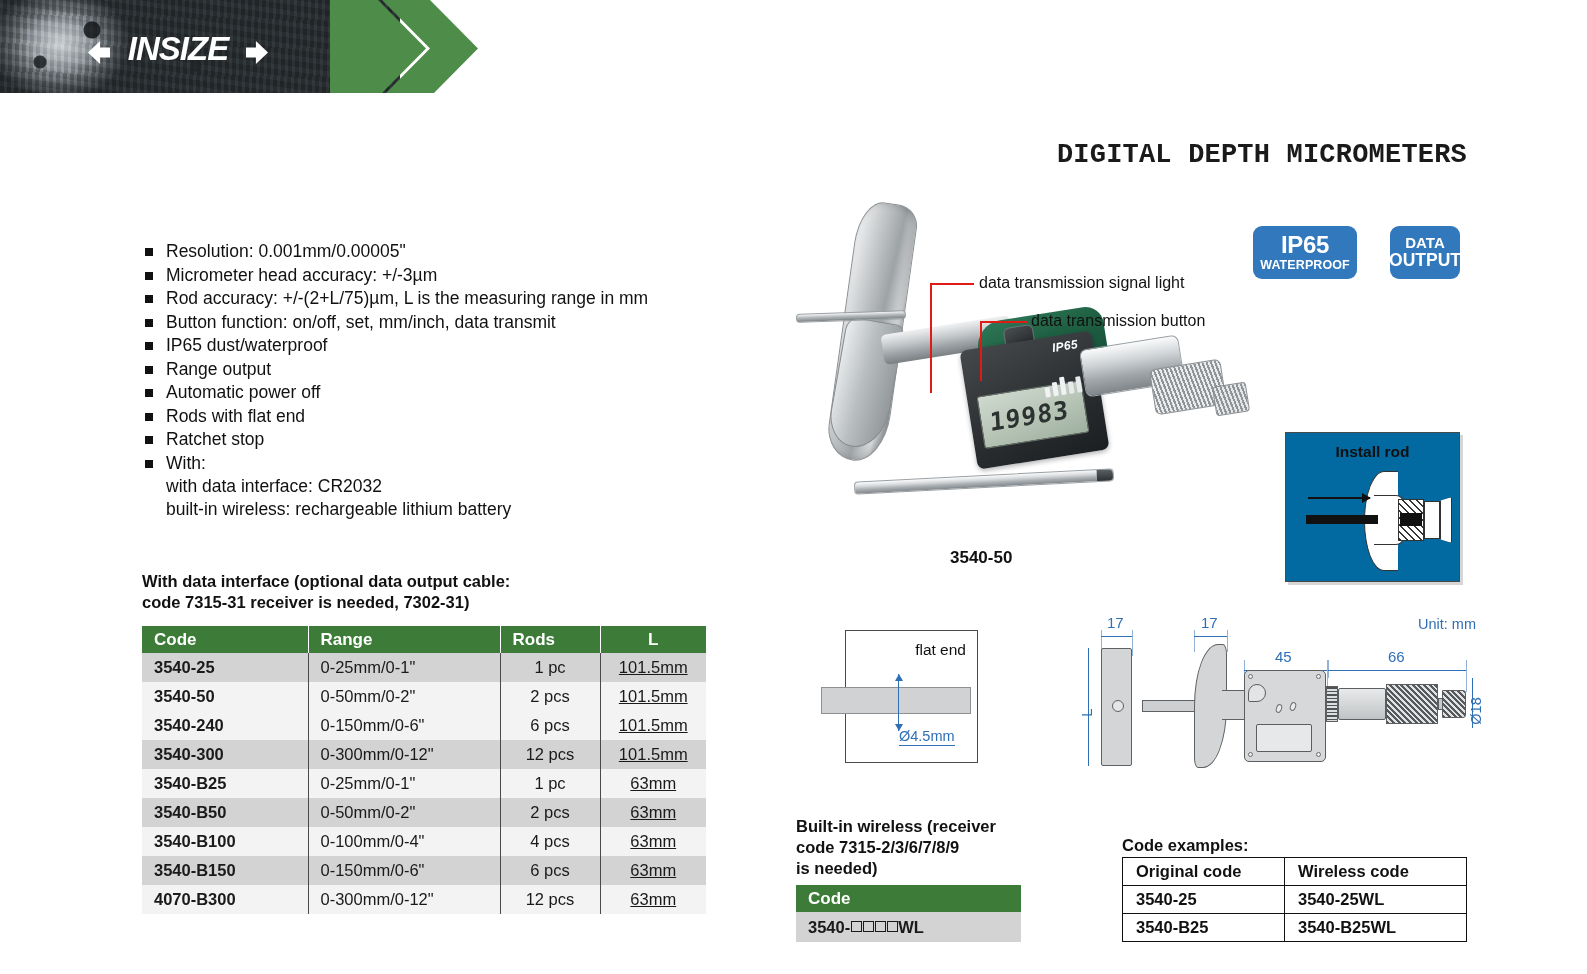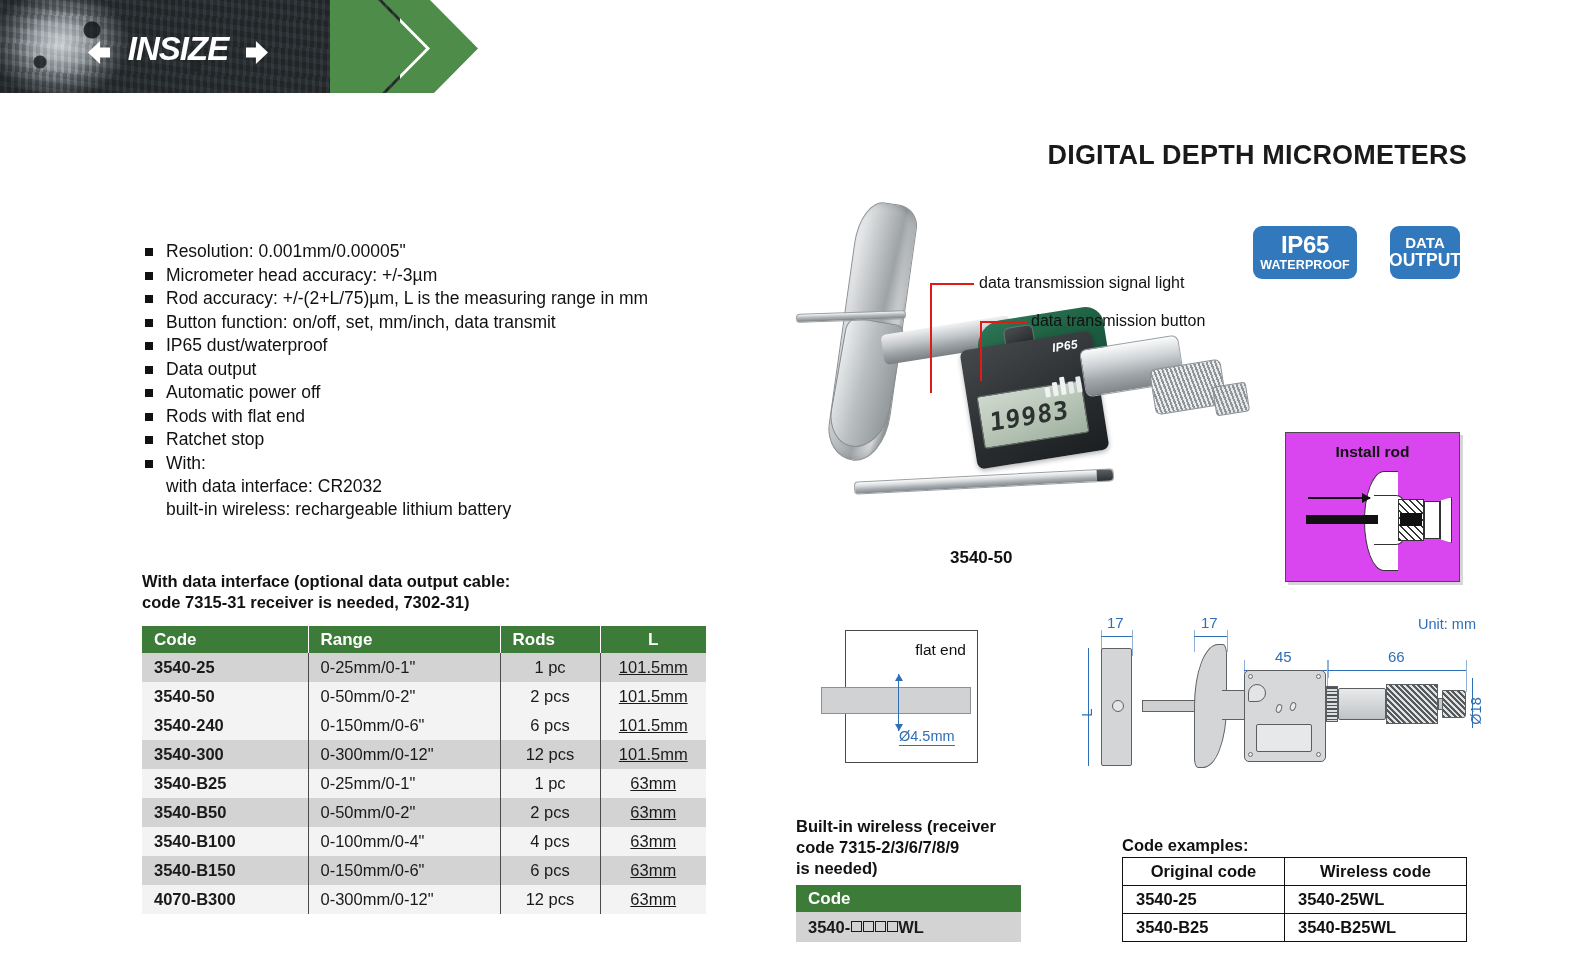--- a/index.html
+++ b/index.html
@@ -83,21 +83,21 @@
     position: absolute; top: 9px;
     width: 22px; height: 23px; background: #ffffff;
   }
   .logo-arrow-l { left: -4px; clip-path: polygon(0 50%, 55% 0, 55% 28%, 100% 28%, 100% 72%, 55% 72%, 55% 100%); }
   .logo-arrow-r { right: -4px; clip-path: polygon(100% 50%, 45% 0, 45% 28%, 0 28%, 0 72%, 45% 72%, 45% 100%); }
 
   
   .page-title {
     position: absolute; right: 120px; top: 140px;
     font-size: 27px; font-weight: bold; letter-spacing: .2px;
-    color: #1a1a1a; white-space: nowrap;
+    color: #1a1a1a; white-space: nowrap; font-family: Liberation Mono, monospace;
   }
 
   
   .spec-list {
     position: absolute; left: 143px; top: 240px;
     width: 640px;
   }
   .spec-item {
     position: relative;
     padding-left: 23px;
@@ -182,21 +182,21 @@
     position: absolute; left: 1122px; top: 857px;
     border-collapse: collapse;
     font-size: 16.5px;
   }
   .tbl-examples th, .tbl-examples td {
     border: 1.5px solid #111;
     height: 28px; padding: 0 13px;
     font-weight: bold; color: #111;
     background: #ffffff;
   }
-  .tbl-examples th { text-align: center; margin-left: 32px; }
+  .tbl-examples th { text-align: left; margin-left: 32px; }
   .tbl-examples td { text-align: left; }
   .ex-c1 { width: 162px; }
   .ex-c2 { width: 182px; }
 
   
   .photo { position: absolute; left: 782px; top: 192px; width: 420px; height: 330px; }
 
   .mic-blade {
     position: absolute; left: 60px; top: 10px;
     width: 60px; height: 260px;
@@ -345,21 +345,21 @@
   .badge-ip65 .b1 { font-size: 24px; font-weight: bold; letter-spacing: -.3px; }
   .badge-ip65 .b2 { font-size: 12.5px; font-weight: bold; letter-spacing: .1px; margin-top: 1px; }
   .badge-data { left: 1390px; top: 226px; width: 70px; height: 53px; align-items: center; }
   .badge-data .b1 { font-size: 15px; font-weight: bold; }
   .badge-data .b2 { font-size: 17.5px; font-weight: bold; margin-top: 1px; }
 
   
   .install-box {
     position: absolute; left: 1285px; top: 432px;
     width: 175px; height: 150px;
-    background: #d946ef;
+    background: #0369a1;
     border: 1.5px solid #4a4a4a;
     box-shadow: 3px 3px 0 #d6d6d6;
   }
   .install-title {
     position: absolute; left: 0; top: 10px; width: 100%;
     text-align: center; font-size: 15.5px; font-weight: bold; color: #111;
   }
   .ib-base {
     position: absolute; left: 78px; top: 38px;
     width: 34px; height: 100px;
@@ -555,21 +555,21 @@
   <div class="spec-item">
     <span class="bullet"></span>
     <span>Button function: on/off, set, mm/inch, data transmit</span>
   </div>
   <div class="spec-item">
     <span class="bullet"></span>
     <span>IP65 dust/waterproof</span>
   </div>
   <div class="spec-item">
     <span class="bullet"></span>
-    <span>Data output</span>
+    <span>Range output</span>
   </div>
   <div class="spec-item">
     <span class="bullet"></span>
     <span>Automatic power off</span>
   </div>
   <div class="spec-item">
     <span class="bullet"></span>
     <span>Rods with flat end</span>
   </div>
   <div class="spec-item">

